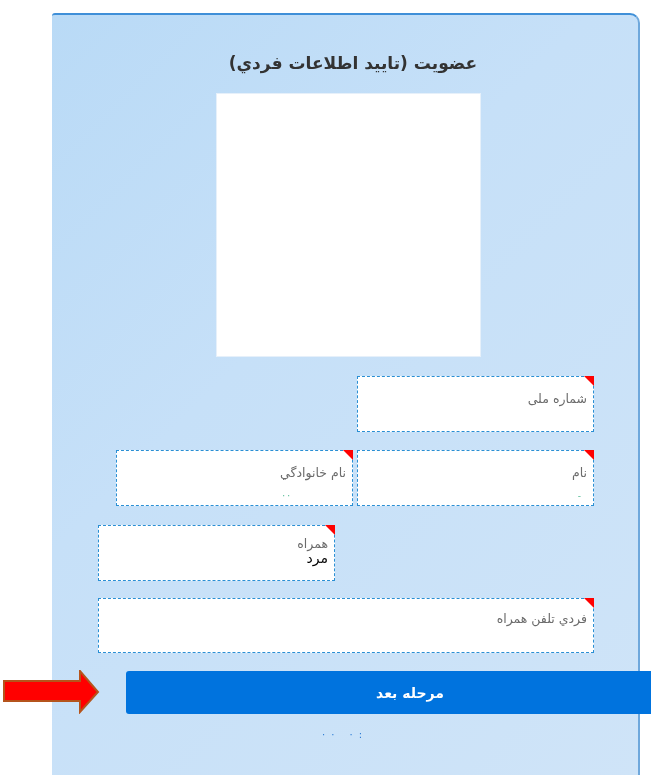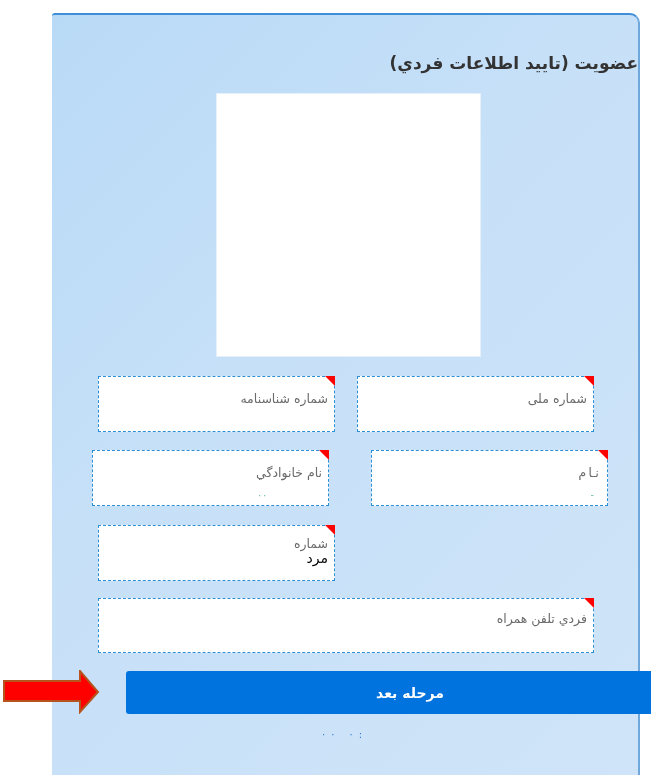--- a/index.html
+++ b/index.html
@@ -12,21 +12,21 @@
       position: absolute; left: 52px; top: 13px; width: 588px; height: 762px;
       background: linear-gradient(135deg, #b9daf6 0%, #c6e0f8 40%, #cfe4f8 100%);
       border-top: 2px solid #3f8fd8;
       border-right: 2px solid #6fa8dc;
       border-top-right-radius: 10px;
       border-top-left-radius: 3px;
       box-sizing: border-box;
     }
     .title {
       position: absolute; left: 16px; right: 0; top: 38px;
-      text-align: right; direction: rtl;
+      text-align: center; direction: rtl;
       font-size: 17px; font-weight: bold; color: #333333;
     }
     .photo {
       position: absolute; left: 164px; top: 78px; width: 265px; height: 264px;
       background: #ffffff; border: 1px solid #e6f0fa; box-sizing: border-box;
     }
     .field {
       position: absolute; width: 237px; height: 56px;
       background: #ffffff;
       border: 1.5px dashed #2a8fd4;
@@ -72,39 +72,35 @@
 
 <div class="card">
   <div class="title">عضويت (تاييد اطلاعات فردي)</div>
 
   <div class="photo"></div>
 
   <div class="field" style="left:305px; top:361px;">
     <span class="req"></span>
     <span class="label">شماره ملی</span>
   </div>
-  <div class="field" style="left:46px; top:361px;">
-    <span class="req"></span>
-    <span class="label">شماره شناسنامه</span>
-  </div>
 
-  <div class="field" style="left:319px; top:435px;font-family:Liberation Mono, monospace;">
+  <div class="field" style="left:305px; top:435px;">
     <span class="req"></span>
     <span class="label">نام</span>
     <span class="dots" style="right:10px;">-</span>
   </div>
-  <div class="field" style="left:40px; top:435px;">
+  <div class="field" style="left:64px; top:435px;">
     <span class="req"></span>
     <span class="label">نام خانوادگي</span>
     <span class="dots" style="right:60px;">··</span>
   </div>
 
   <div class="field" style="left:46px; top:510px;">
     <span class="req"></span>
-    <span class="label" style="top:10px;">شماره</span>
+    <span class="label" style="top:10px;">همراه</span>
     <span class="value" style="top:24px;">مرد</span>
   </div>
 
   <div class="field wide" style="left:46px; top:583px; height:55px;">
     <span class="req"></span>
     <span class="label" style="top:12px;">فردي تلفن همراه</span>
   </div>
 
   <button class="btn">مرحله بعد</button>
 

